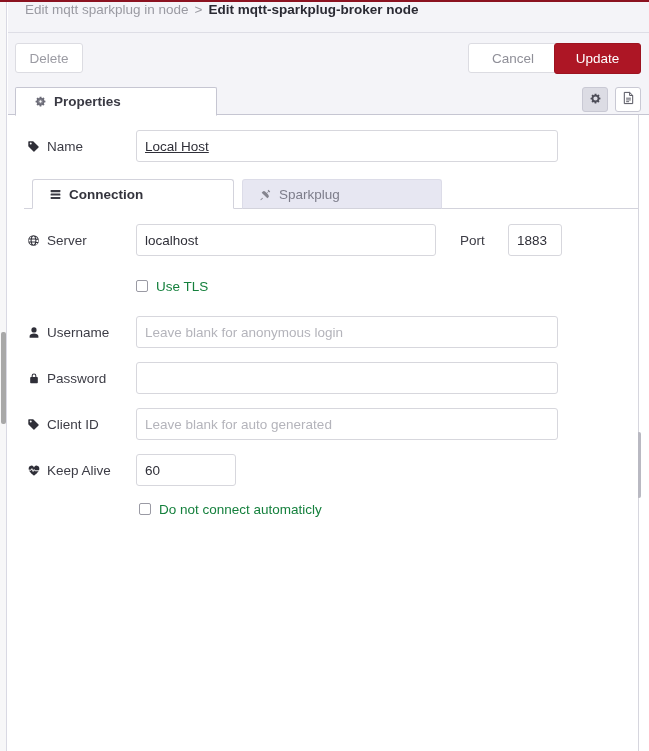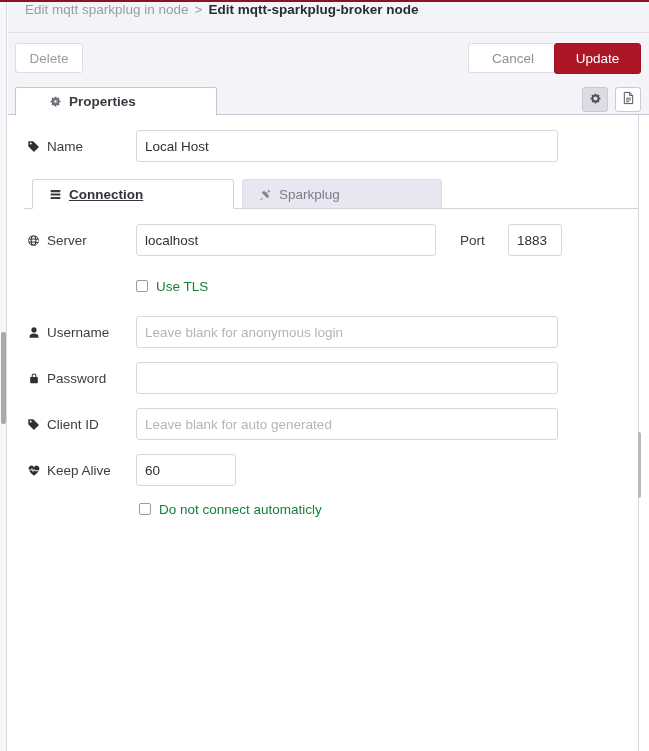--- a/index.html
+++ b/index.html
@@ -143,21 +143,21 @@
   .prop-tab {
     position: absolute;
     left: 7px; top: 3px;
     width: 202px; height: 29px;
     background: #ffffff;
     border: 1px solid #c6c6d2;
     border-bottom: 1px solid #ffffff;
     box-sizing: border-box;
     display: flex;
     align-items: center;
-    padding-left: 33px;
+    padding-left: 18px;
     font-weight: bold;
     font-size: 13.5px;
     color: #3a3a44;
     border-radius: 2px 2px 0 0;
   }
   .prop-tab .gear {
     margin-right: 7px;
     display: inline-flex;
     color: #6b6b77;
   }
@@ -254,21 +254,20 @@
     margin-right: 7px;
   }
   .stab-active {
     left: 8px;
     width: 202px;
     background: #ffffff;
     border: 1px solid #d3d3dc;
     border-bottom: 1px solid #ffffff;
     color: #33333c;
     font-weight: bold;
-    text-decoration: underline;
   }
   .stab-inactive {
     left: 218px;
     width: 200px;
     background: #e7e7f2;
     border: 1px solid #dcdce8;
     border-bottom: 1px solid #d3d3dc;
     color: #7d7d8a;
   }
 
@@ -357,21 +356,21 @@
 
     <div class="form-row" style="top:14px;">
       <div class="flabel">
         <span class="ficon">
           <svg width="13" height="13" viewBox="0 0 16 16" fill="#2f2f38">
             <path d="M1.6 7.4V2.3c0-.4.3-.7.7-.7h5.1c.2 0 .4.1.5.2l6.3 6.3c.3.3.3.8 0 1.1l-5.1 5.1a.75.75 0 0 1-1.1 0L1.8 8c-.13-.14-.2-.33-.2-.6zm3-4.2a1.2 1.2 0 1 0 0 2.4 1.2 1.2 0 0 0 0-2.4z"></path>
           </svg>
         </span>
         <span>Name</span>
       </div>
-      <input class="fin" style="left: 128px; width: 422px;" type="text" value="Local Host">
+      <input class="fin" style="left: 128px; width: 422px; text-decoration: underline;" type="text" value="Local Host">
     </div>
 
     <div class="subtabs">
       <div class="stab stab-active">
         <span class="sicon">
           <svg width="13" height="13" viewBox="0 0 16 16" fill="#3a3a44">
             <rect x="2" y="2.6" width="12" height="2.5" rx="0.5"></rect>
             <rect x="2" y="6.8" width="12" height="2.5" rx="0.5"></rect>
             <rect x="2" y="11" width="12" height="2.5" rx="0.5"></rect>
           </svg>

